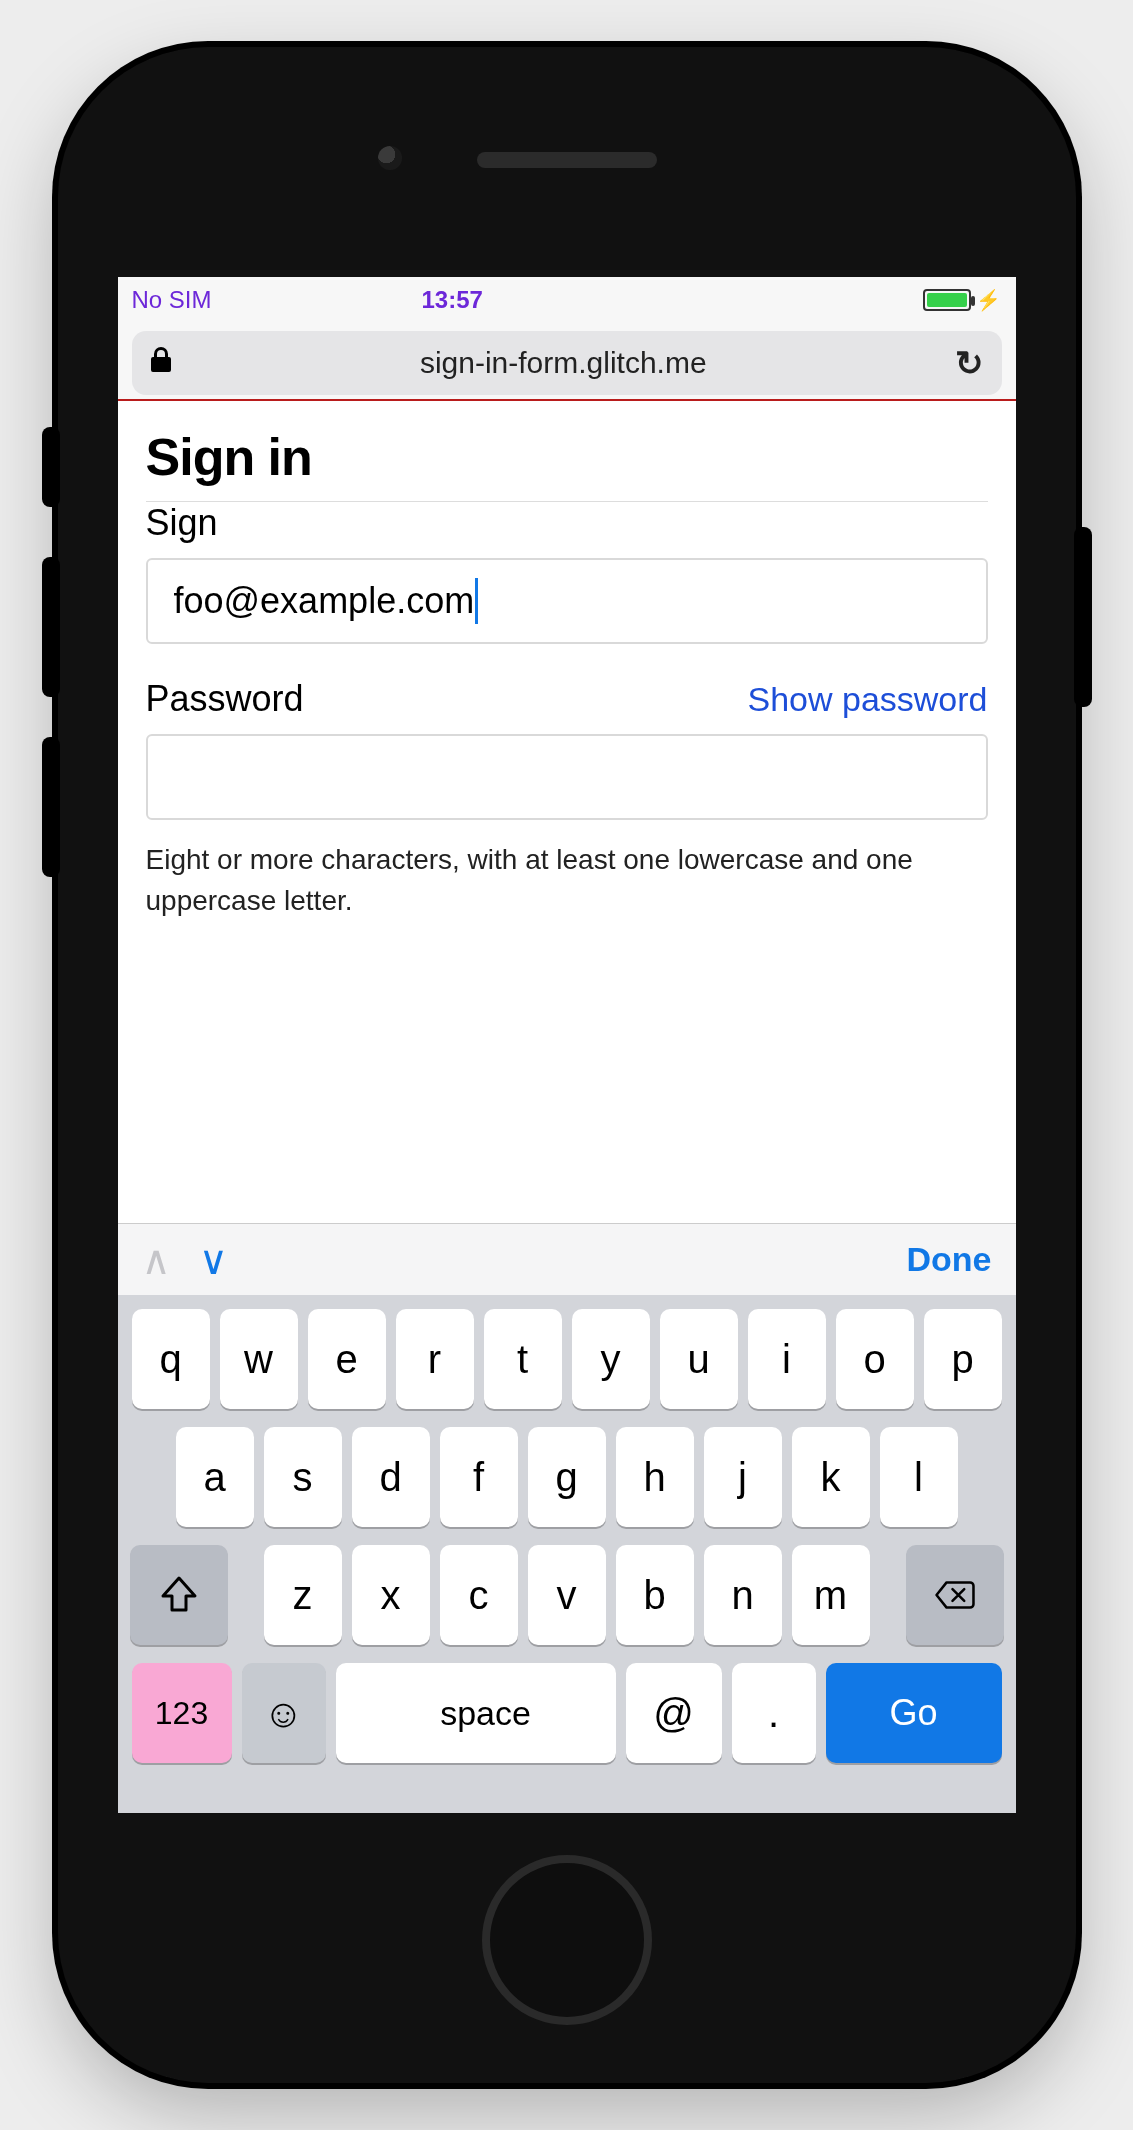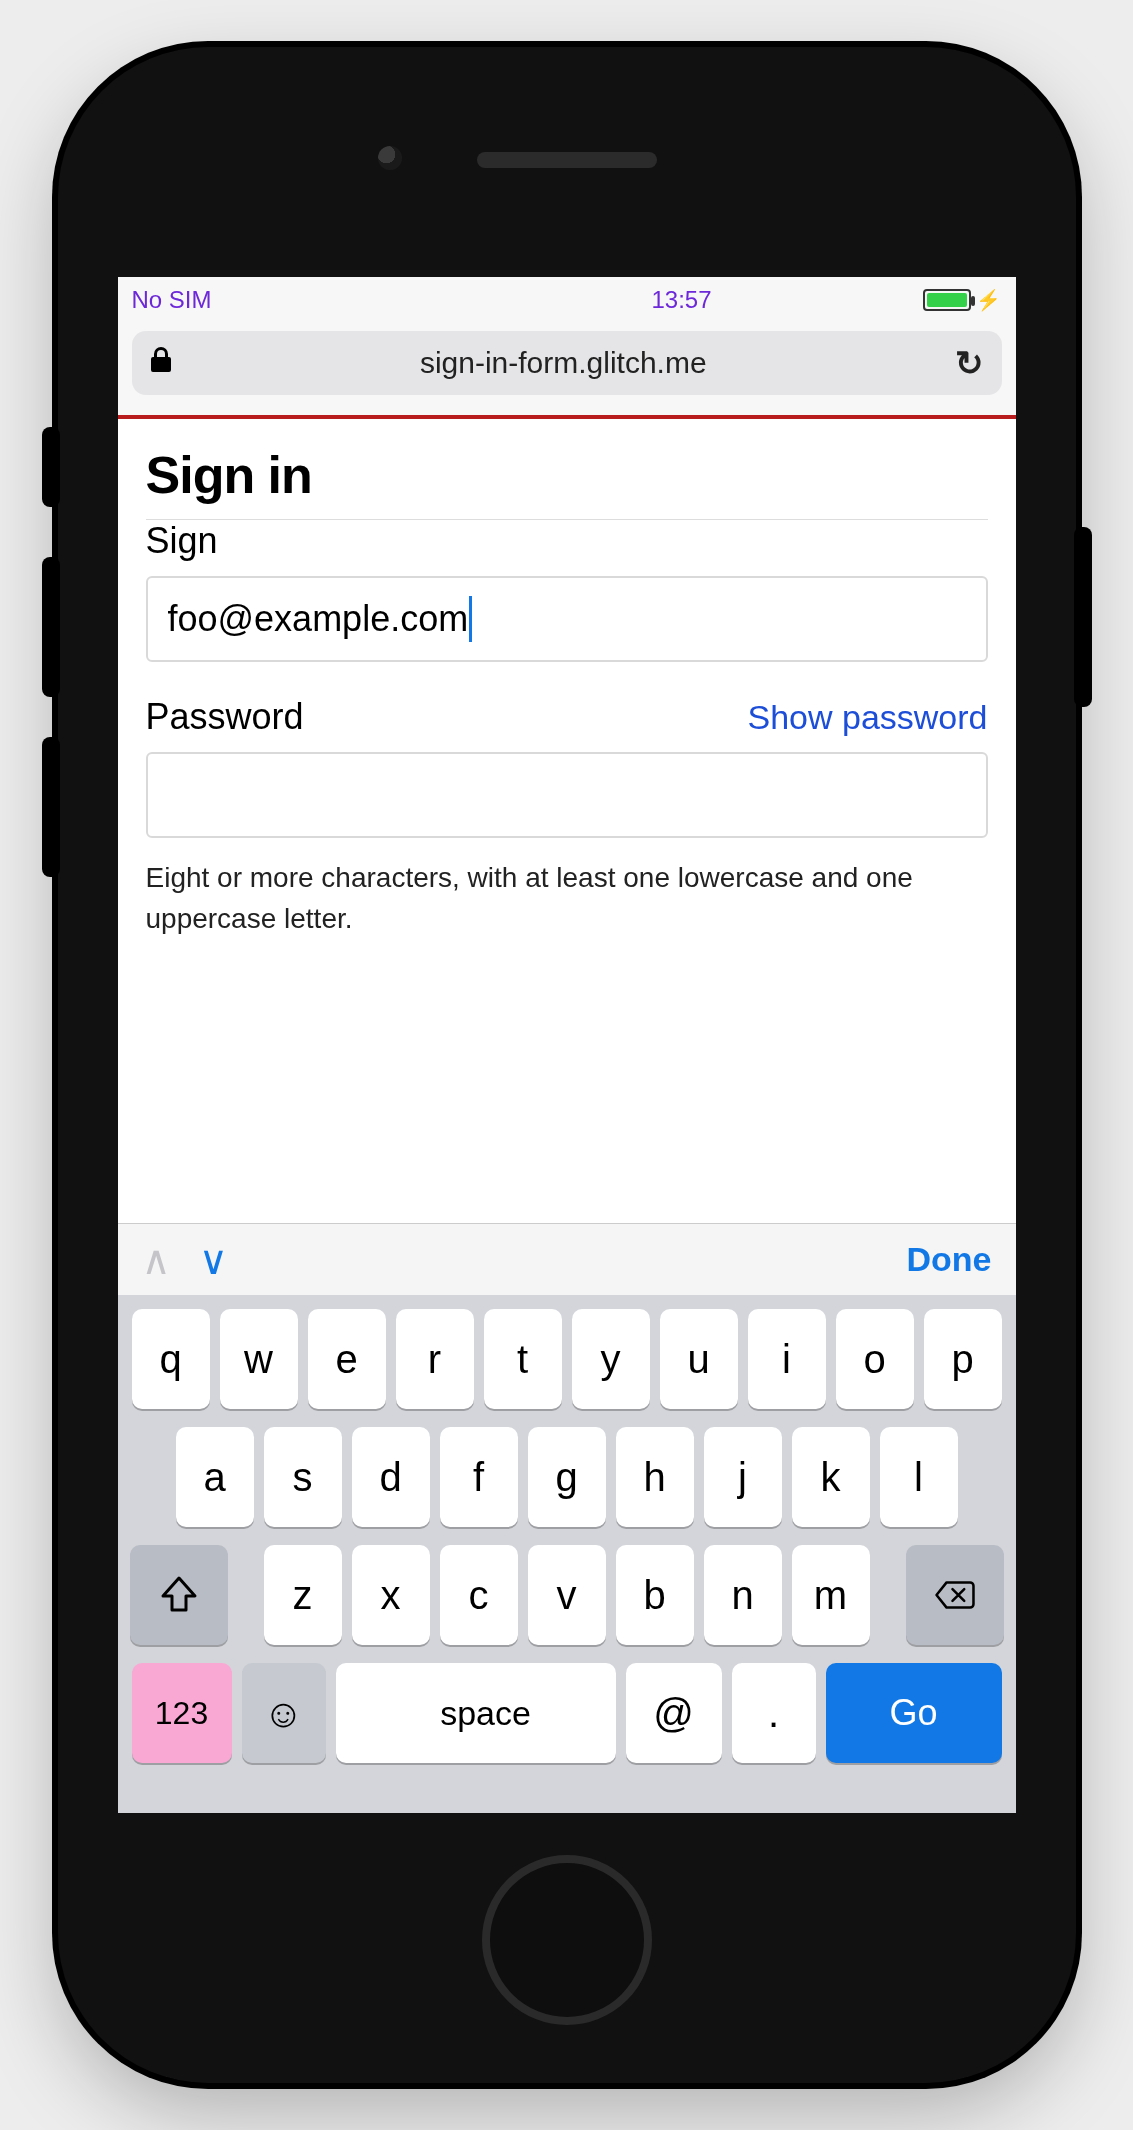--- a/index.html
+++ b/index.html
@@ -69,21 +69,21 @@
   .status {
     height: 46px;
     display: flex;
     align-items: center;
     background: #f7f7f7;
     padding: 0 14px;
     font-size: 24px;
     color: #6d28d9;
   }
   .status .left  { flex: 1; }
-  .status .center{ flex: 1; text-align: right; font-weight: 400;}
+  .status .center{ flex: 1; text-align: left; font-weight: 700;}
   .status .right { flex: 1; display: flex; justify-content: flex-end; align-items: center; gap: 6px;}
   .battery {
     width: 48px; height: 22px;
     border: 2px solid #333;
     border-radius: 4px;
     position: relative;
     display: inline-block;
   }
   .battery::after{
     content:"";
@@ -94,22 +94,22 @@
   .battery .fill{
     position:absolute; inset:2px;
     background:#35d04a;
     border-radius:2px;
   }
   .bolt{ font-size:20px; }
 
   
   .urlbar-wrap{
     background:#f7f7f7;
-    padding: 8px 14px 20px;
-    border-bottom:4px solid #b91c1c;
+    padding: 8px 14px 4px;
+    border-bottom:2px solid #b91c1c;
   }
   .urlbar{
     background:#e5e5e7;
     border-radius:14px;
     height:64px;
     display:flex;
     align-items:center;
     padding:0 18px;
     font-size:30px;
     color:#222;
@@ -152,20 +152,21 @@
     border-radius:6px;
     background:#fff;
     font-size:36px;
     padding:0 20px;
     display:flex;
     align-items:center;
     position:relative;
   }
   .textbox .val{
     white-space:pre;
+    margin-left:6px;
   }
   .caret{
     width:3px; height:46px;
     background:#1178e6;
     margin-left:1px;
     display:inline-block;
   }
   .hint{
     margin-top:20px;
     font-size:28px;

